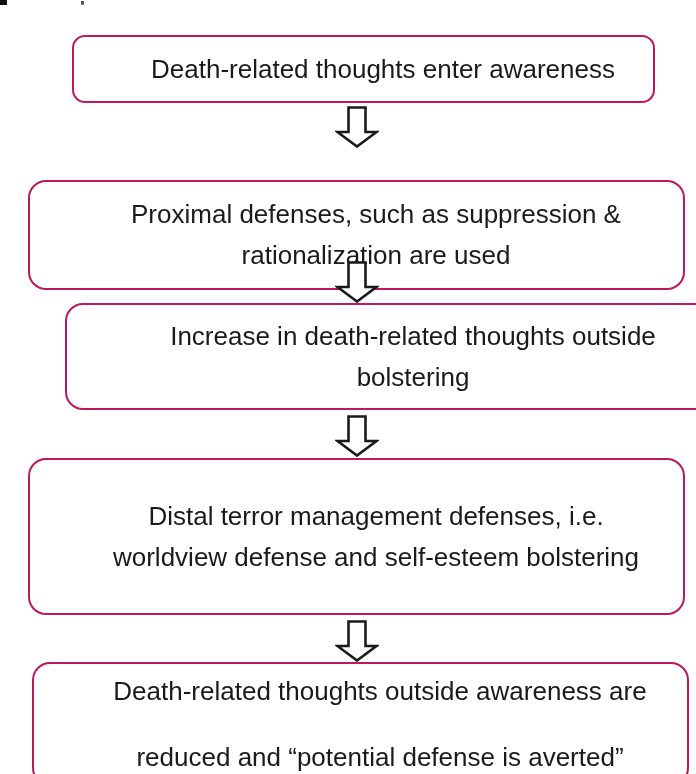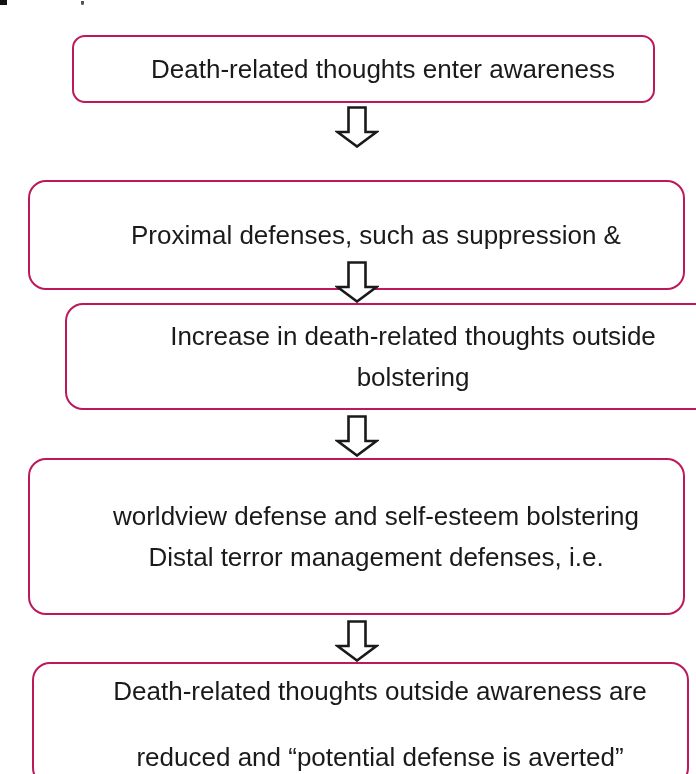--- a/index.html
+++ b/index.html
@@ -70,38 +70,39 @@
   <div class="node" id="node-1">
     <div class="line">Death-related thoughts enter awareness</div>
   </div>
 
   <svg class="connector" id="connector-1" viewBox="0 0 44 42">
     <polygon points="13.5,1.5 30.5,1.5 30.5,26 41.5,26 22,40.5 2.5,26 13.5,26" fill="#ffffff" stroke="#1a1a1a" stroke-width="2.6" stroke-linejoin="miter"></polygon>
   </svg>
 
   <div class="node" id="node-2">
     <div class="line">Proximal defenses, such as suppression &amp;</div>
+    <div class="line">rationalization are used</div>
   </div>
 
   <svg class="connector" id="connector-2" viewBox="0 0 44 42">
     <polygon points="13.5,1.5 30.5,1.5 30.5,26 41.5,26 22,40.5 2.5,26 13.5,26" fill="#ffffff" stroke="#1a1a1a" stroke-width="2.6" stroke-linejoin="miter"></polygon>
   </svg>
 
   <div class="node" id="node-3">
     <div class="line">Increase in death-related thoughts outside</div>
     <div class="line">bolstering</div>
   </div>
 
   <svg class="connector" id="connector-3" viewBox="0 0 44 42">
     <polygon points="13.5,1.5 30.5,1.5 30.5,26 41.5,26 22,40.5 2.5,26 13.5,26" fill="#ffffff" stroke="#1a1a1a" stroke-width="2.6" stroke-linejoin="miter"></polygon>
   </svg>
 
   <div class="node" id="node-4">
+    <div class="line">Distal terror management defenses, i.e.</div>
     <div class="line">worldview defense and self-esteem bolstering</div>
-    <div class="line">Distal terror management defenses, i.e.</div>
   </div>
 
   <svg class="connector" id="connector-4" viewBox="0 0 44 42">
     <polygon points="13.5,1.5 30.5,1.5 30.5,26 41.5,26 22,40.5 2.5,26 13.5,26" fill="#ffffff" stroke="#1a1a1a" stroke-width="2.6" stroke-linejoin="miter"></polygon>
   </svg>
 
   <div class="node" id="node-5">
     <div class="line">Death-related thoughts outside awareness are</div>
     <div class="line">reduced and “potential defense is averted”</div>
   </div>

